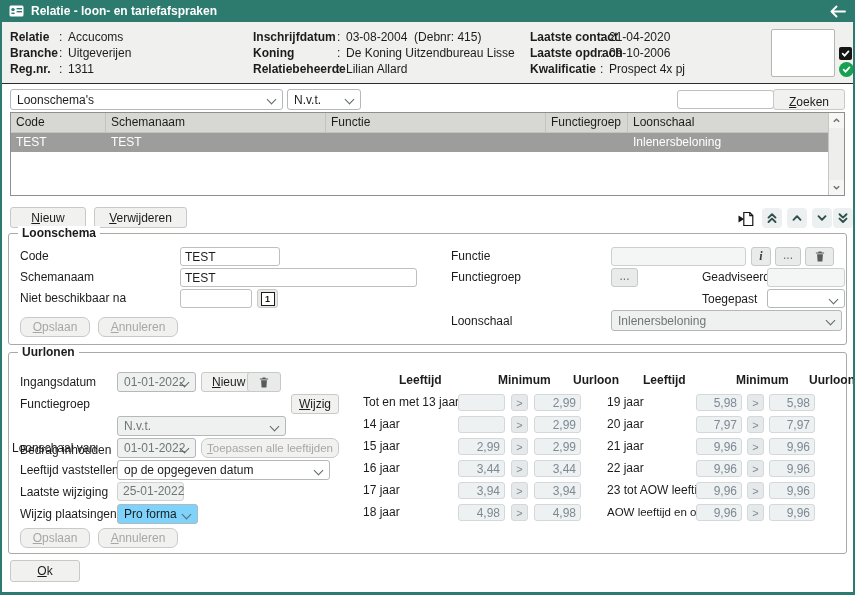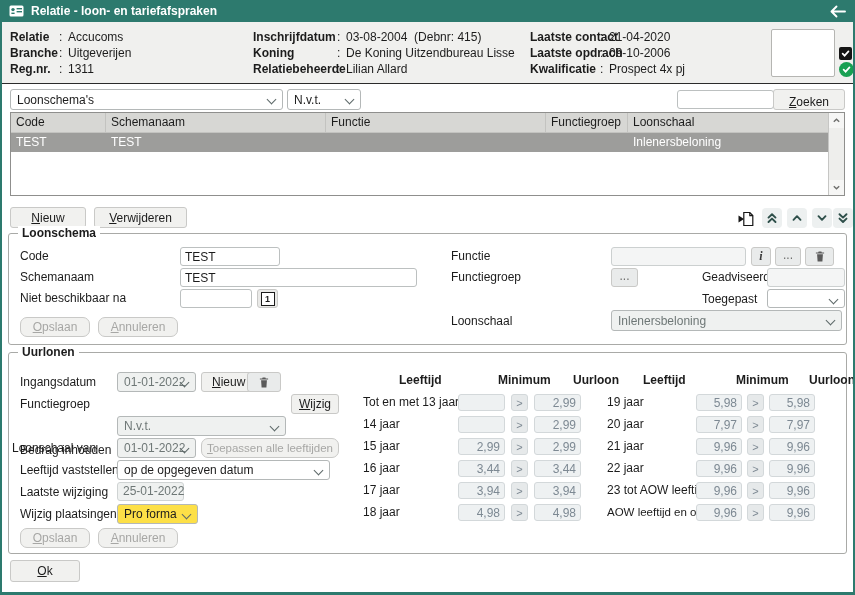--- a/index.html
+++ b/index.html
@@ -18,21 +18,21 @@
   .hc1 .hlabel{width:49px}.hc2 .hlabel{width:84px}.hc3 .hlabel{width:70px}
   .hcolon{width:9px;}.hcolon::before{content:":";}
   .photo{position:absolute;left:771px;top:29px;width:62px;height:46px;background:#fff;border:1px solid #b5b5b2;border-radius:2px;}
   .chkbox{position:absolute;left:839px;top:47px;width:13px;height:13px;background:#151515;border-radius:2px;display:flex;align-items:center;justify-content:center;}
   .gcheck{position:absolute;left:839px;top:62px;width:15px;height:15px;background:#18a052;border-radius:50%;display:flex;align-items:center;justify-content:center;}
   
   .combo{position:absolute;height:21px;background:#fff;border:1px solid #b4b8b8;border-radius:3px;
          display:flex;align-items:center;padding:0 18px 0 6px;box-sizing:border-box;white-space:nowrap;overflow:hidden;}
   .combo .chev{position:absolute;right:7px;top:6px;width:6px;height:6px;border-right:1.5px solid #5d6868;border-bottom:1.5px solid #5d6868;transform:rotate(45deg);}
   .combo.dis{background:#eff1f0;color:#6e7776;}
-  .combo.grey{background:#fde047;}
+  .combo.grey{background:#7dd3fc;}
   .tin{position:absolute;height:19px;border:1px solid #bcc0c0;border-radius:3px;padding:0 4px;box-sizing:border-box;
        font:inherit;background:#fff;color:#1c1c1c;outline:none;}
   .ro{position:absolute;height:19px;border:1px solid #cfd3d3;border-radius:3px;padding:0 5px;box-sizing:border-box;
       background:#eff1f0;color:#6e7776;line-height:17px;white-space:nowrap;}
   .num{text-align:right;background:#eef1f2;border:1px solid #d3d8da;color:#7d8993;height:17px;}
   .btn{position:absolute;height:21px;background:#f1f1ef;border:1px solid #c9c9c7;border-radius:3px;font:inherit;color:#1c1c1c;
        display:inline-flex;align-items:center;justify-content:center;padding:0 10px;box-sizing:border-box;cursor:default;white-space:nowrap;}
   .btn.dis{color:#a7a7a5;border-radius:7px;}
   .gt-btn{position:absolute;width:17px;height:17px;background:#e6e9ea;border:1px solid #d3d8da;border-radius:3px;color:#7d8993;
           font-size:11px;display:flex;align-items:center;justify-content:center;padding:0;}

